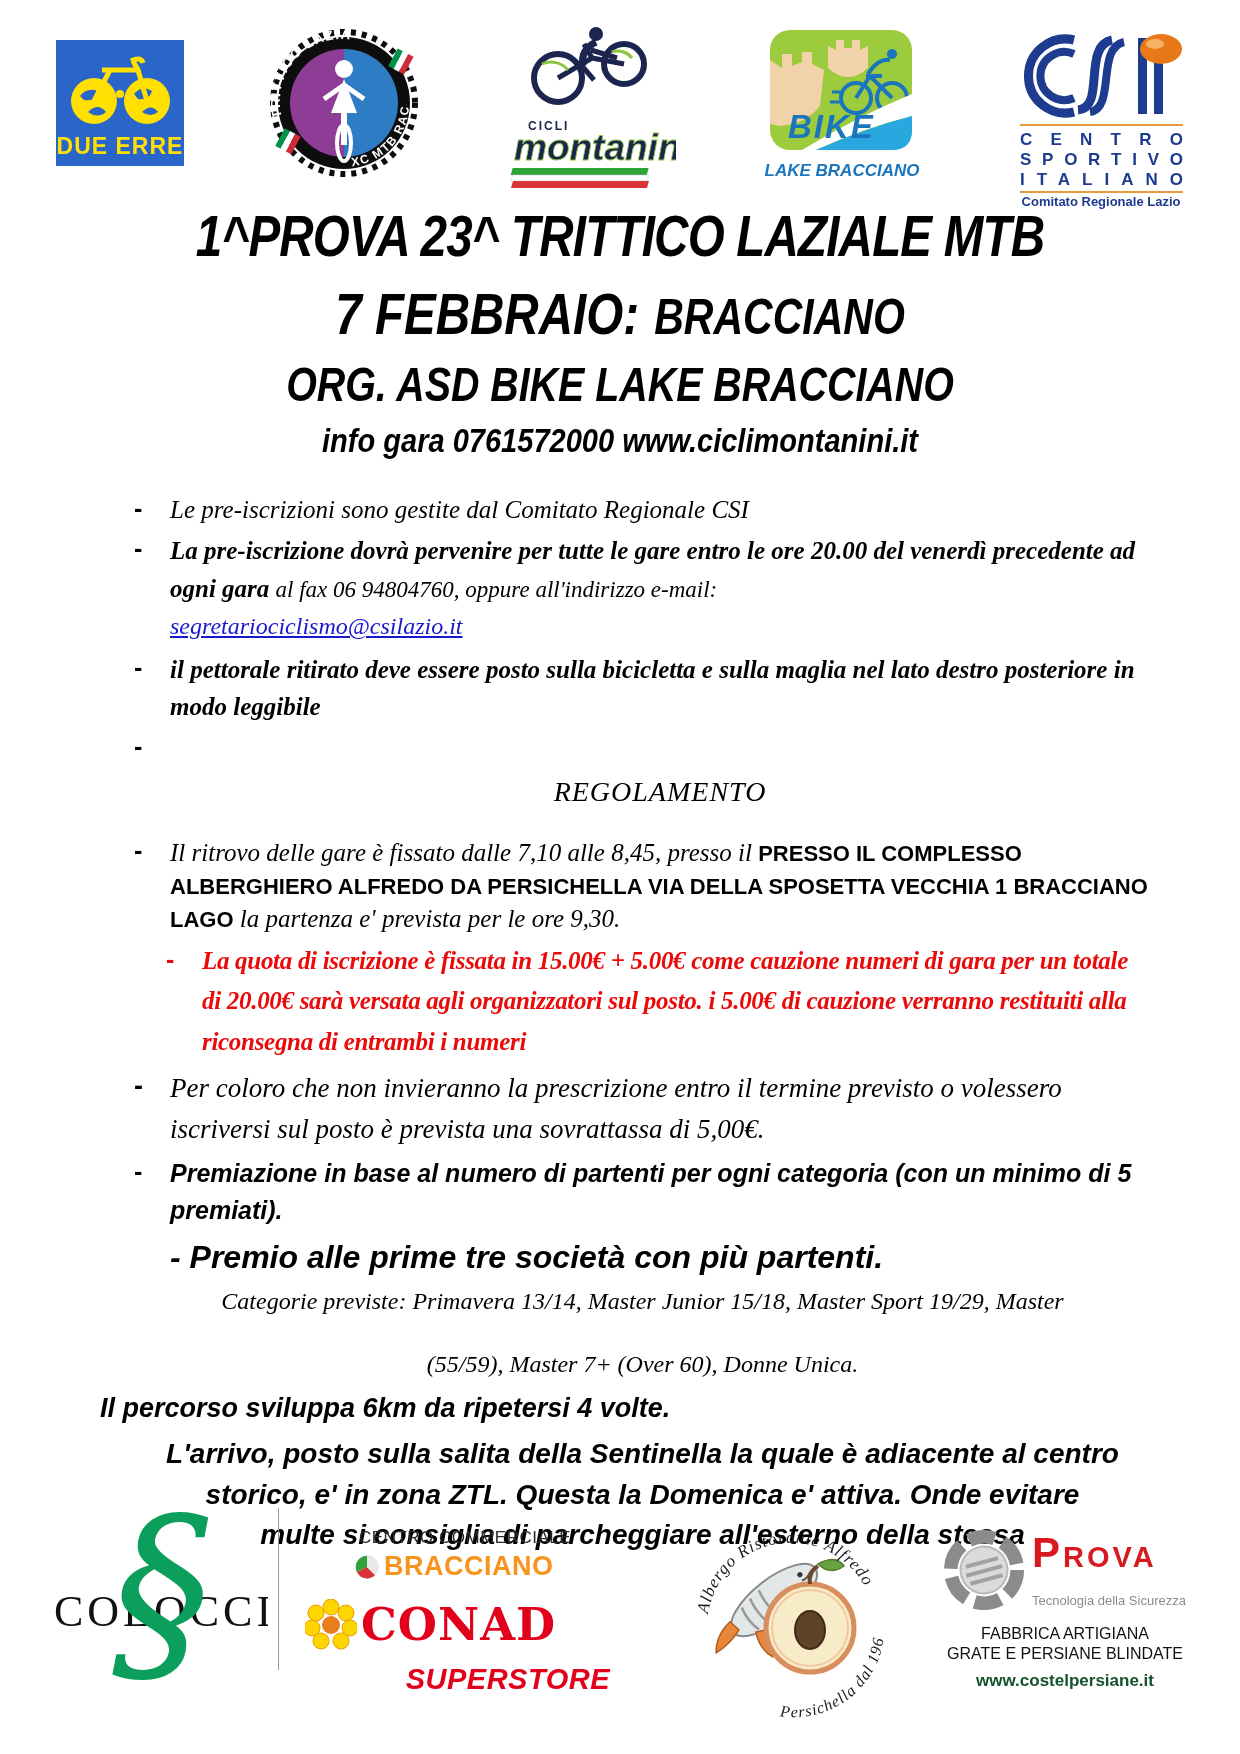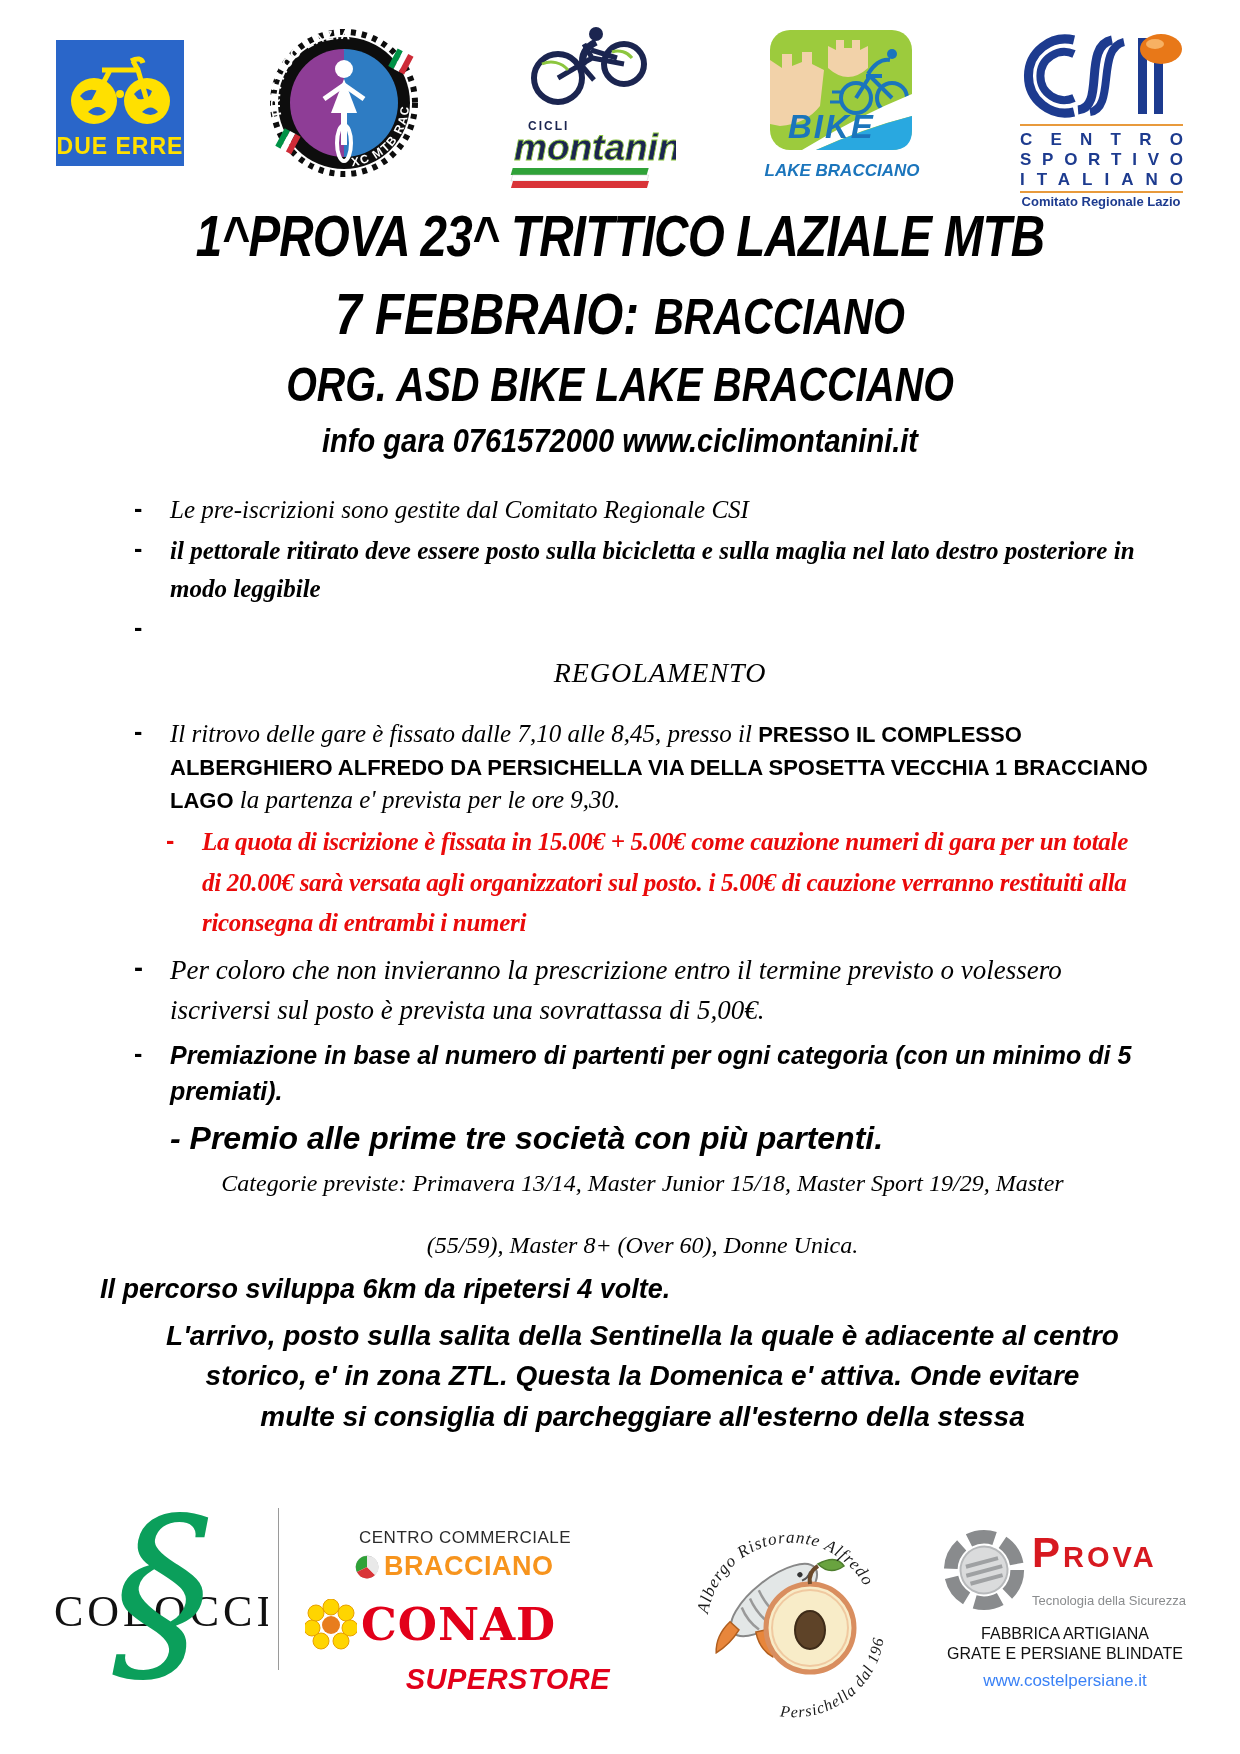--- a/index.html
+++ b/index.html
@@ -91,21 +91,21 @@
   }
   .alfredo-wrap { margin-left:72px; flex:none; }
   .costel-block { margin-left:46px; width:250px; flex:none; font-family:"Liberation Sans", sans-serif; text-align:center; }
   .costel-top { display:flex; align-items:center; margin-top:28px; }
   .costel-texts { margin-left:4px; text-align:left; }
   .costel-brand { color:#D71920; font-weight:bold; font-size:29px; letter-spacing:3px; line-height:1; }
   .costel-brand::first-letter { font-size:42px; }
   .costel-tag { color:#8A8C8E; font-size:13px; margin-top:19px; }
   .cl1, .cl2 { font-size:16px; color:#111; line-height:1.25; }
   .cl1 { margin-top:10px; }
-  .cl3 { color:#3b82f6; font-weight:normal; font-size:17px; margin-top:7px; }
+  .cl3 { color:#14532d; font-weight:bold; font-size:17px; margin-top:7px; }
 </style>
 </head>
 <body>
 
 <div class="page">
 
   <header class="logos">
 
     <svg width="140" height="158" viewBox="0 0 140 158">
       <rect x="6" y="16" width="128" height="126" fill="#2A66C9"></rect>
@@ -223,20 +223,25 @@
     <div class="t3">ORG. ASD BIKE LAKE BRACCIANO</div>
     <div class="t4">info gara 0761572000  www.ciclimontanini.it</div>
   </section>
 
   <section class="rules">
     <ul>
       <li>
         <span>Le pre-iscrizioni sono gestite dal Comitato Regionale CSI</span>
       </li>
       <li class="strong">
+        <span>La pre-iscrizione dovrà pervenire per tutte le gare entro le ore 20.00 del venerdì precedente ad ogni gara</span>
+        <span class="reg-inline">al fax 06 94804760, oppure all'indirizzo e-mail:</span><br>
+        <a class="email" href="#">segretariociclismo@csilazio.it</a>
+      </li>
+      <li class="strong">
         <span>il pettorale ritirato deve essere posto sulla bicicletta e sulla maglia nel lato destro posteriore in modo leggibile</span>
       </li>
       <li class="empty"></li>
     </ul>
 
     <h2 class="regolamento">REGOLAMENTO</h2>
 
     <ul>
       <li class="ritrovo">
         <span>Il ritrovo delle gare è fissato dalle 7,10 alle 8,45, presso il</span>
@@ -253,21 +258,21 @@
         <span>Premiazione in base al numero di partenti per ogni categoria (con un minimo di 5 premiati).</span>
         <div class="premio">- Premio alle prime tre società con più partenti.</div>
       </li>
     </ul>
   </section>
 
   <section class="lower">
     <p class="categories">
       <span>Categorie previste: Primavera 13/14, Master Junior 15/18, Master Sport 19/29, Master</span><br>
       <br>
-      <span>(55/59), Master 8+ (Over 60), Donne Unica.</span>
+      <span>(55/59), Master 7+ (Over 60), Donne Unica.</span>
     </p>
     <p class="note">Il percorso sviluppa 6km da ripetersi 4 volte.</p>
     <div class="note ztl">
       <div>L'arrivo, posto sulla salita della Sentinella la quale è adiacente al centro</div>
       <div>storico, e' in zona ZTL. Questa la Domenica e' attiva. Onde evitare</div>
       <div>multe si consiglia di parcheggiare all'esterno della stessa</div>
     </div>
   </section>
 
   <footer class="sponsors">

